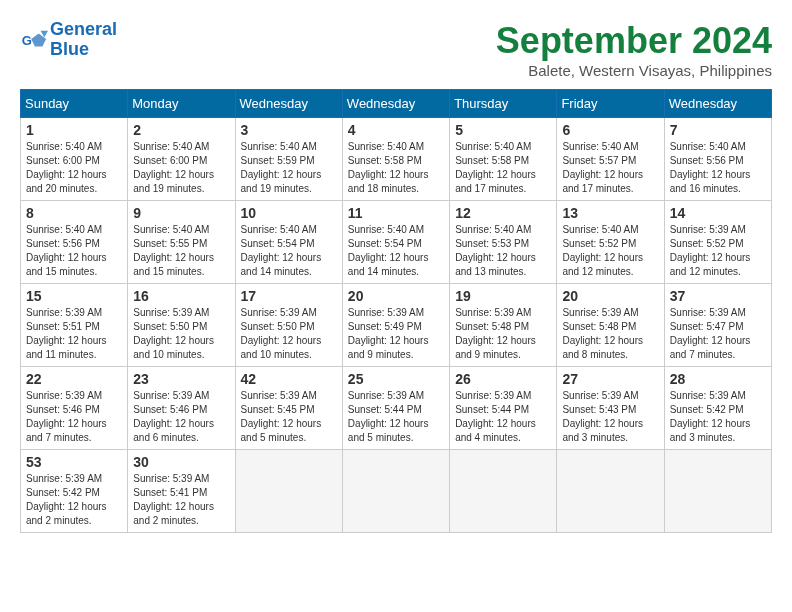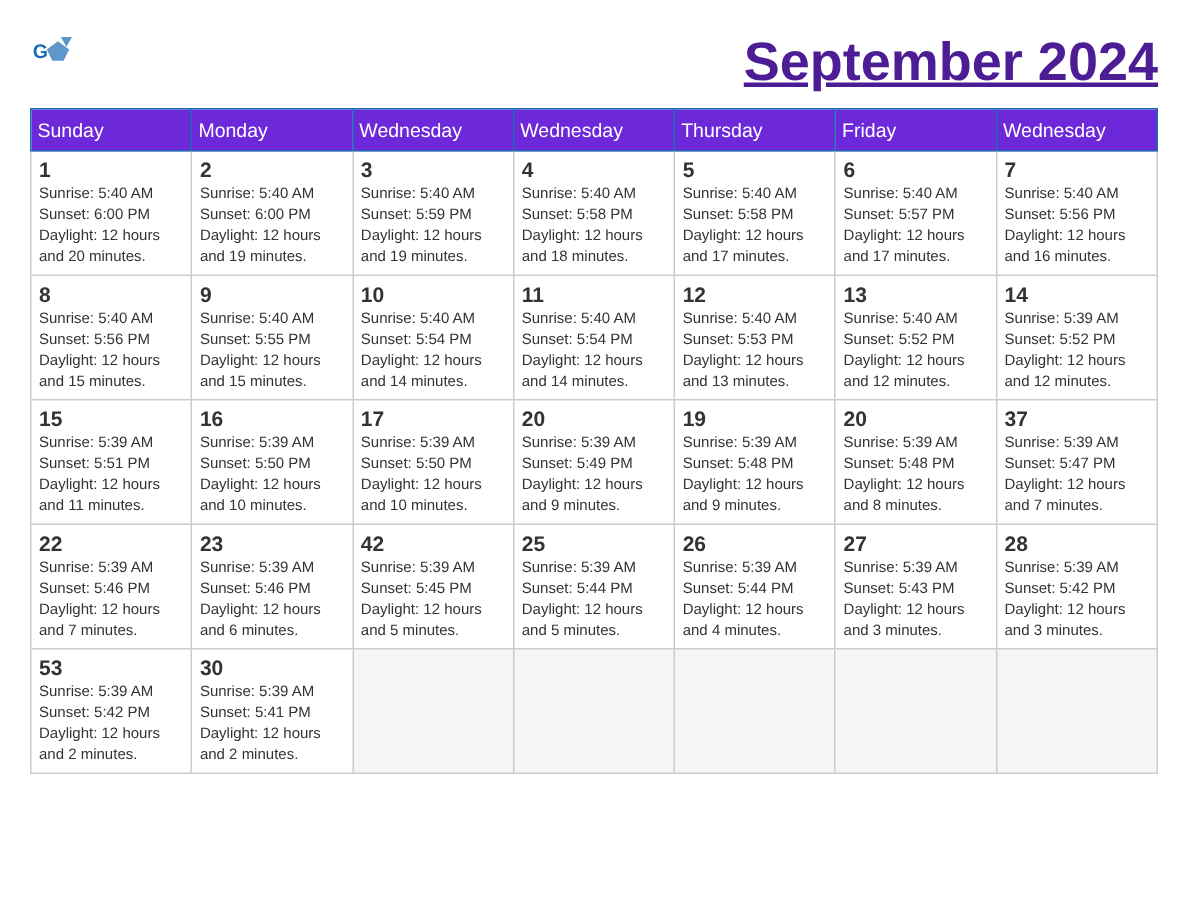--- a/index.html
+++ b/index.html
@@ -33,34 +33,33 @@
       width: 28px;
       height: 28px;
       margin-right: 2px;
     }
     .title-block {
       text-align: right;
     }
     .month-title {
       font-size: 36px;
       font-weight: bold;
-      color: #4c1d95;
-      text-decoration: underline;
+      color: #15803d;
     }
     .subtitle {
       font-size: 15px;
       color: #555;
     }
     table {
       width: 100%;
       border-collapse: collapse;
       font-size: 11px;
     }
     thead tr th {
-      background-color: #6d28d9;
+      background-color: #0369a1;
       color: #fff;
       padding: 6px 4px;
       text-align: left;
       font-size: 13px;
       font-weight: normal;
       border: 1px solid #1a6bb5;
     }
     tbody tr td {
       vertical-align: top;
       padding: 4px 5px;
@@ -93,23 +92,30 @@
 </head>
 <body>
 
 <div class="header">
   <div class="logo">
     <svg class="logo-icon" viewBox="0 0 30 30">
       <text x="2" y="20" font-size="14" font-weight="bold" fill="#1a6bb5">G</text>
       <polygon points="20,8 28,14 24,22 16,22 12,14" fill="#1a6bb5" opacity="0.7"></polygon>
       <polygon points="22,5 30,5 26,12" fill="#5599cc"></polygon>
     </svg>
+    <div>
+      <div class="logo-text">
+        <span>General</span><br>
+        <span style="color:#1a6bb5;">Blue</span>
+      </div>
+    </div>
   </div>
   <div class="title-block">
     <div class="month-title">September 2024</div>
+    <div class="subtitle">Balete, Western Visayas, Philippines</div>
   </div>
 </div>
 
 <table>
   <thead>
     <tr>
     <th>Sunday</th>
         <th>Monday</th>
         <th>Wednesday</th>
         <th>Wednesday</th>

